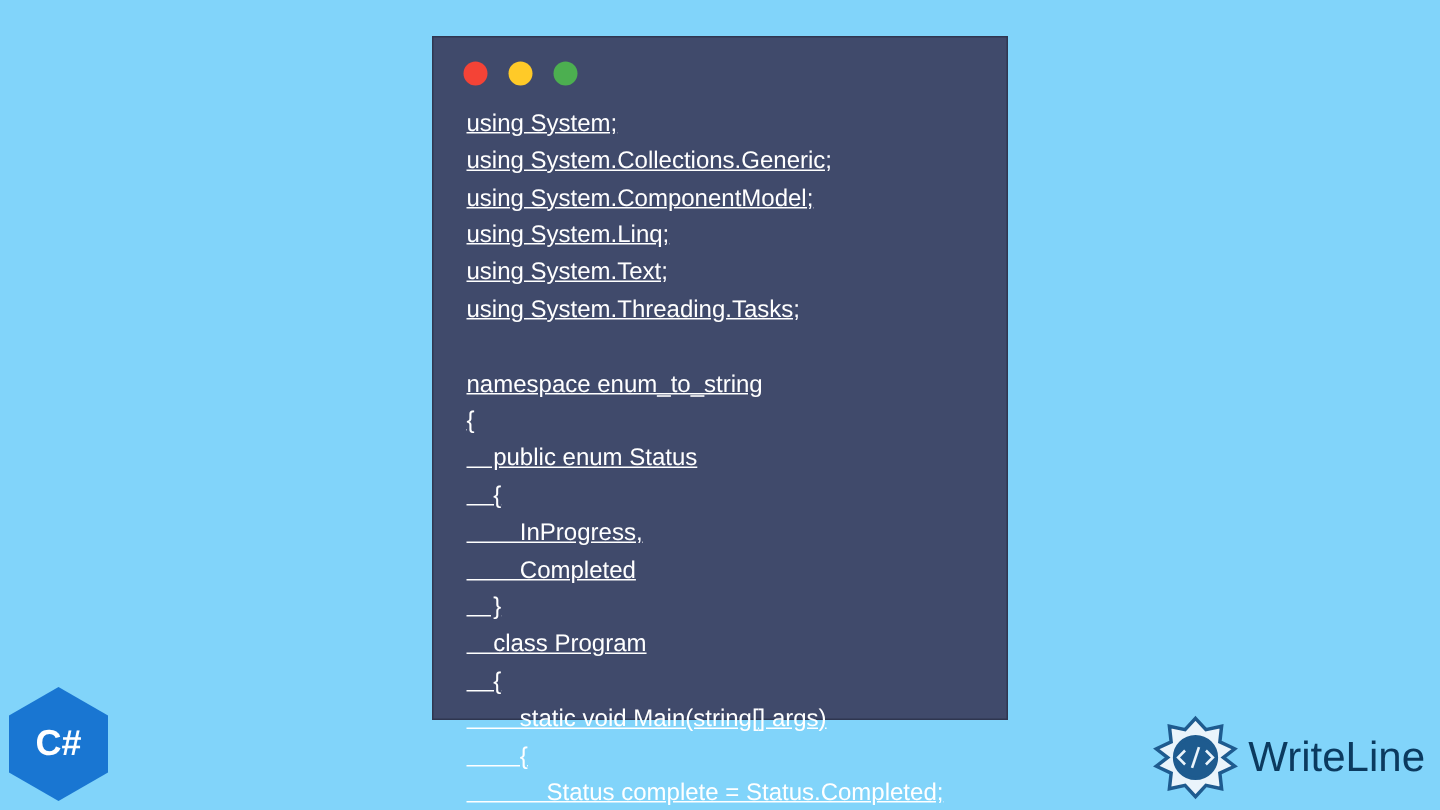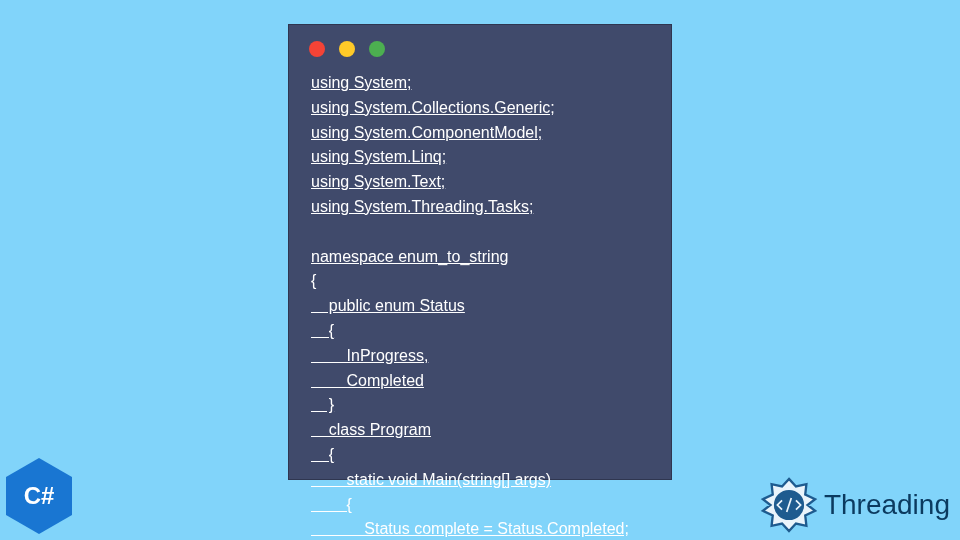--- a/index.html
+++ b/index.html
@@ -125,14 +125,14 @@
         <path d="M50 5 L62 18 L80 14 L78 32 L95 40 L82 50 L95 60 L78 68 L80 86 L62 82 L50 95 L38 82 L20 86 L22 68 L5 60 L18 50 L5 40 L22 32 L20 14 L38 18 Z" fill="#eaf4fb"></path>
         <circle cx="50" cy="50" r="24" fill="#1e5b8f"></circle>
       </g>
       <g stroke="#eaf4fb" stroke-width="3" fill="none">
         <path d="M38 42 L30 50 L38 58"></path>
         <path d="M62 42 L70 50 L62 58"></path>
         <path d="M54 38 L46 62"></path>
       </g>
     </svg>
   </span>
-  <span class="delft-text">Threading</span>
+  <span class="delft-text">WriteLine</span>
 </div>
 
 </body></html>

